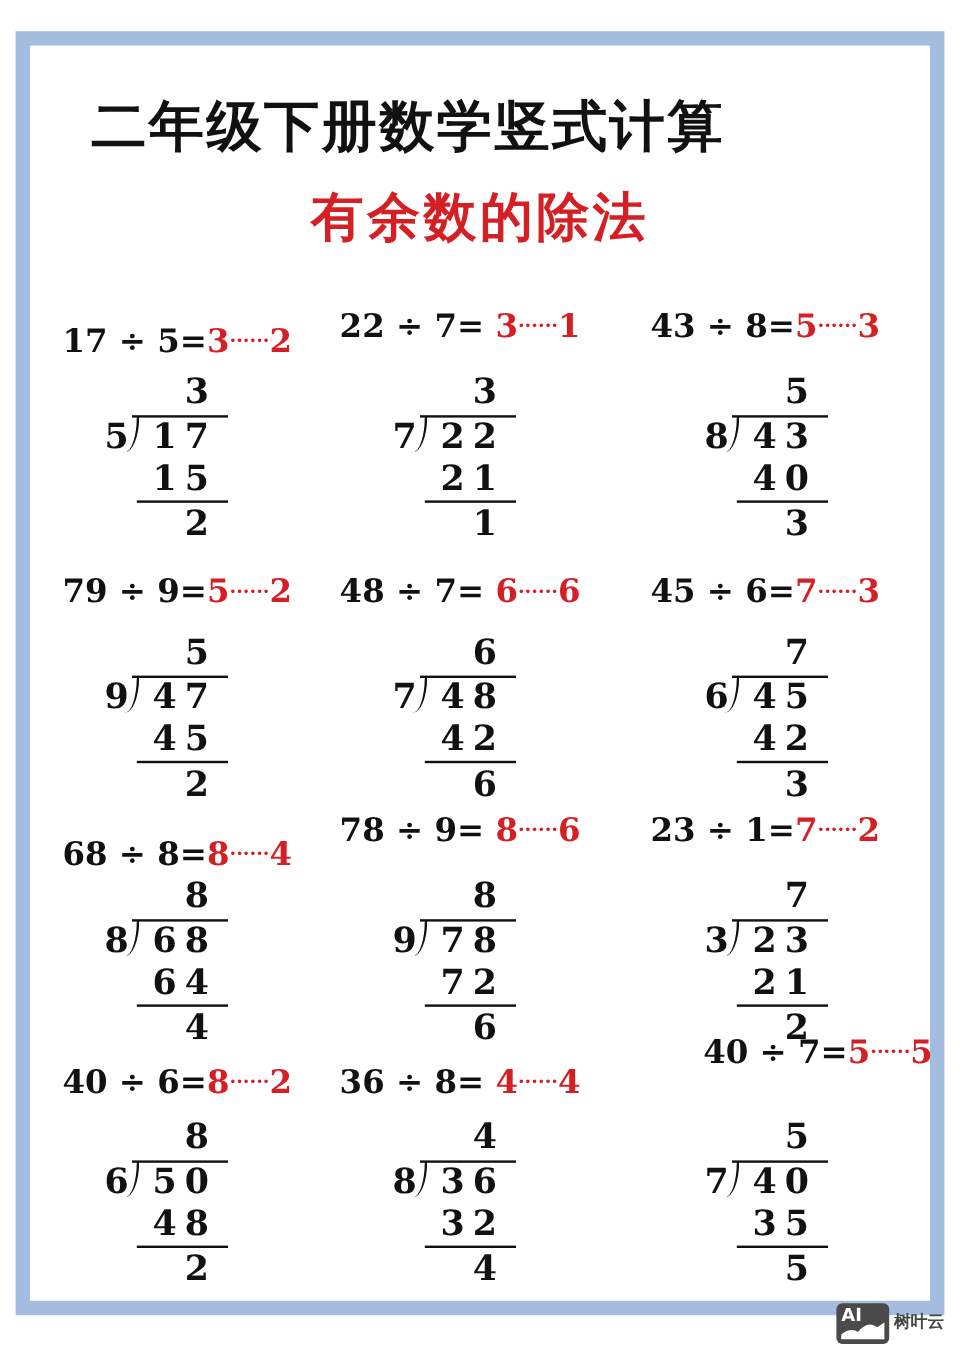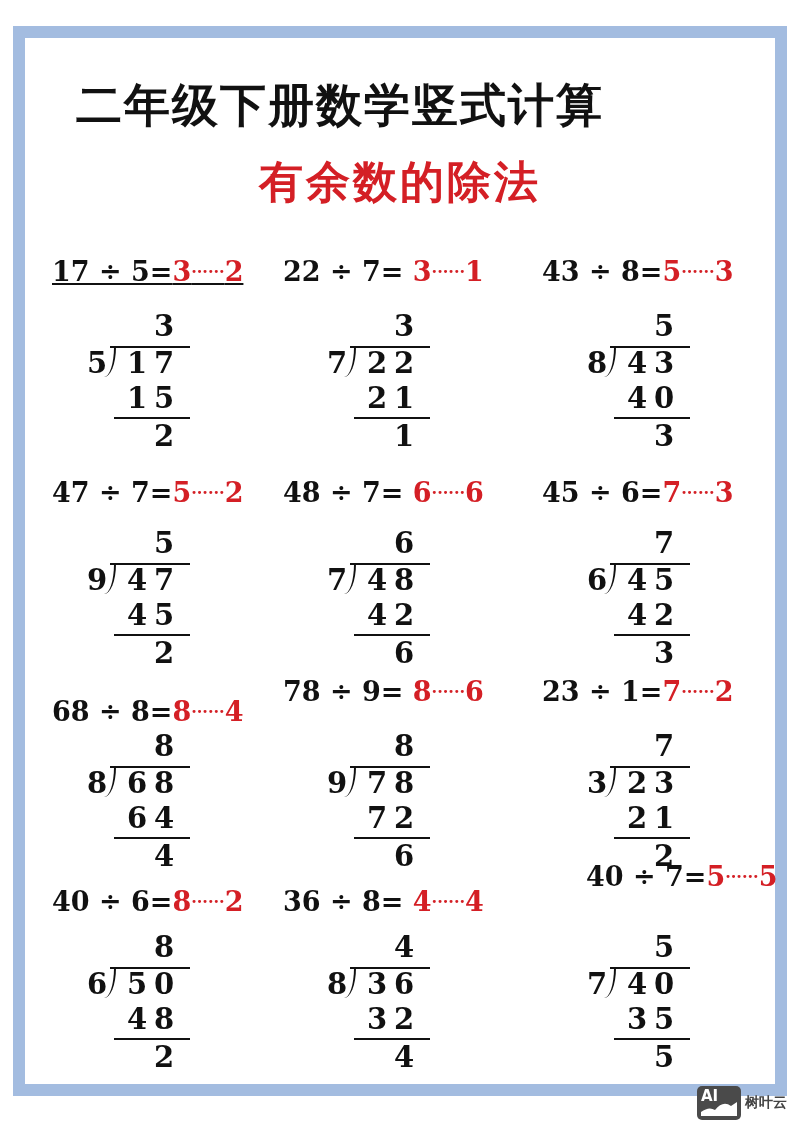--- a/index.html
+++ b/index.html
@@ -56,21 +56,21 @@
 </style>
 </head>
 <body>
 
 <div class="frame"></div>
 
 <div class="title">二年级下册数学竖式计算</div>
 <div class="subtitle">有余数的除法</div>
 
 <div id="problems">
-    <div class="eq" style="left: 52px; top: 256px; text-decoration: underline;"><span>17 ÷ 5=</span><span class="ans">3</span><span class="dots">······</span><span class="ans">2</span></div>
+    <div class="eq" style="left: 52px; top: 268px;"><span>17 ÷ 5=</span><span class="ans">3</span><span class="dots">······</span><span class="ans">2</span></div>
     <div class="block" style="left: 90px; top: 311px;">
       <div class="d" style="left:64px;top:0px">3</div>
       <div class="bar" style="left:20px;top:35px;width:80px"></div>
       <div class="d" style="left:-3px;top:37px">5</div>
       <div class="bracket" style="left:14px;top:36px"></div>
       <div class="d" style="left:37px;top:37px">1</div>
       <div class="d" style="left:64px;top:37px">7</div>
       <div class="d" style="left:37px;top:72px">1</div>
       <div class="d" style="left:64px;top:72px">5</div>
       <div class="bar" style="left:24px;top:106px;width:76px"></div>
@@ -95,21 +95,21 @@
       <div class="bar" style="left:20px;top:35px;width:80px"></div>
       <div class="d" style="left:-3px;top:37px">8</div>
       <div class="bracket" style="left:14px;top:36px"></div>
       <div class="d" style="left:37px;top:37px">4</div>
       <div class="d" style="left:64px;top:37px">3</div>
       <div class="d" style="left:37px;top:72px">4</div>
       <div class="d" style="left:64px;top:72px">0</div>
       <div class="bar" style="left:24px;top:106px;width:76px"></div>
       <div class="d" style="left:64px;top:110px">3</div>
     </div>
-    <div class="eq" style="left: 52px; top: 477px;"><span>47 ÷ 7=</span><span class="ans">5</span><span class="dots">······</span><span class="ans">2</span></div>
+    <div class="eq" style="left: 52px; top: 477px;"><span>79 ÷ 9=</span><span class="ans">5</span><span class="dots">······</span><span class="ans">2</span></div>
     <div class="block" style="left: 90px; top: 528px;">
       <div class="d" style="left:64px;top:0px">5</div>
       <div class="bar" style="left:20px;top:35px;width:80px"></div>
       <div class="d" style="left:-3px;top:37px">9</div>
       <div class="bracket" style="left:14px;top:36px"></div>
       <div class="d" style="left:37px;top:37px">4</div>
       <div class="d" style="left:64px;top:37px">7</div>
       <div class="d" style="left:37px;top:72px">4</div>
       <div class="d" style="left:64px;top:72px">5</div>
       <div class="bar" style="left:24px;top:106px;width:76px"></div>

